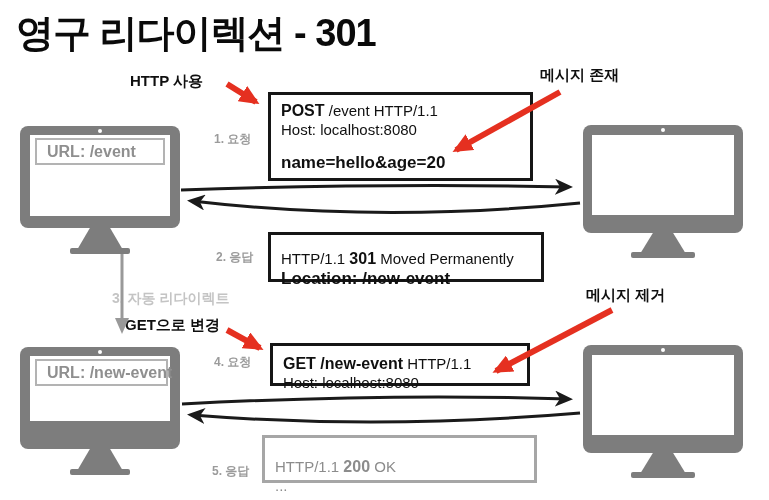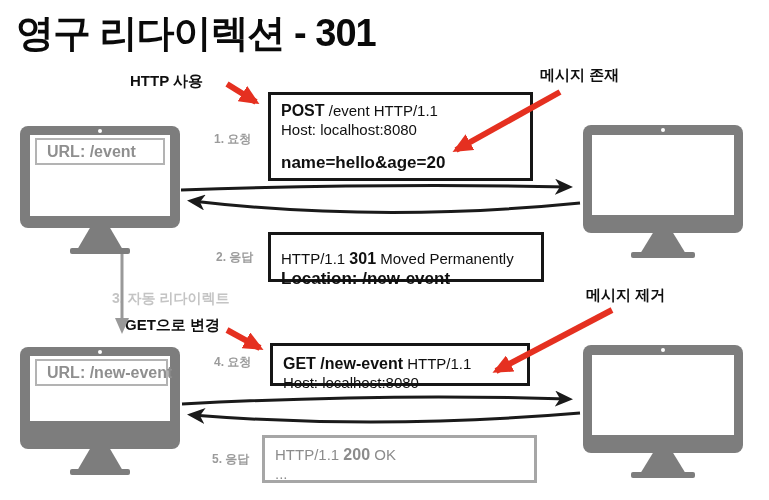--- a/index.html
+++ b/index.html
@@ -43,40 +43,40 @@
 
   <div class="lbl" style="left:130px;top:72px">HTTP 사용</div>
   <div class="lbl" style="left:540px;top:66px">메시지 존재</div>
   <div class="lbl" style="left:125px;top:316px">GET으로 변경</div>
   <div class="lbl" style="left:586px;top:286px">메시지 제거</div>
 
   <div class="lbl step" style="left:214px;top:131px">1. 요청</div>
   <div class="lbl step" style="left:216px;top:249px">2. 응답</div>
   <div class="lbl step3" style="left:112px;top:290px">3. 자동 리다이렉트</div>
   <div class="lbl step" style="left:214px;top:354px">4. 요청</div>
-  <div class="lbl step" style="left:212px;top:451px">5. 응답</div>
+  <div class="lbl step" style="left:212px;top:463px">5. 응답</div>
 
   <div class="httpbox" style="left:268px;top:92px;width:265px;height:89px">
     <div class="line"><b class="b16">POST</b><span> /event HTTP/1.1</span></div>
     <div class="line">Host: localhost:8080</div>
     <div class="gap"></div>
     <div class="line b17">name=hello&amp;age=20</div>
   </div>
 
   <div class="httpbox" style="left:268px;top:232px;width:276px;height:50px;padding-top:14px">
     <div class="line"><span>HTTP/1.1 </span><b class="b16">301</b><span> Moved Permanently</span></div>
     <div class="line b17" style="line-height:22px">Location: /new-event</div>
   </div>
 
   <div class="httpbox" style="left:270px;top:343px;width:260px;height:43px;padding-top:8px">
     <div class="line"><b class="b16">GET /new-event</b><span> HTTP/1.1</span></div>
     <div class="line">Host: localhost:8080</div>
   </div>
 
-  <div class="httpbox graybox" style="left:262px;top:435px;width:275px;height:48px;padding-top:7px">
+  <div class="httpbox graybox" style="left:262px;top:435px;width:275px;height:48px;padding-top:19px">
     <div class="line"><span>HTTP/1.1 </span><b class="b16">200</b><span> OK</span></div>
     <div class="line">...</div>
   </div>
 
   <div class="monitor" style="left:20px;top:126px">
     <div class="mframe" style="width:160px;height:102px">
       <div class="mcam"></div>
       <div class="mscreen" style="left:10px;top:9px;width:140px;height:81px">
         <div class="urlbox" style="width:130px">
             <span>URL: /event</span>

